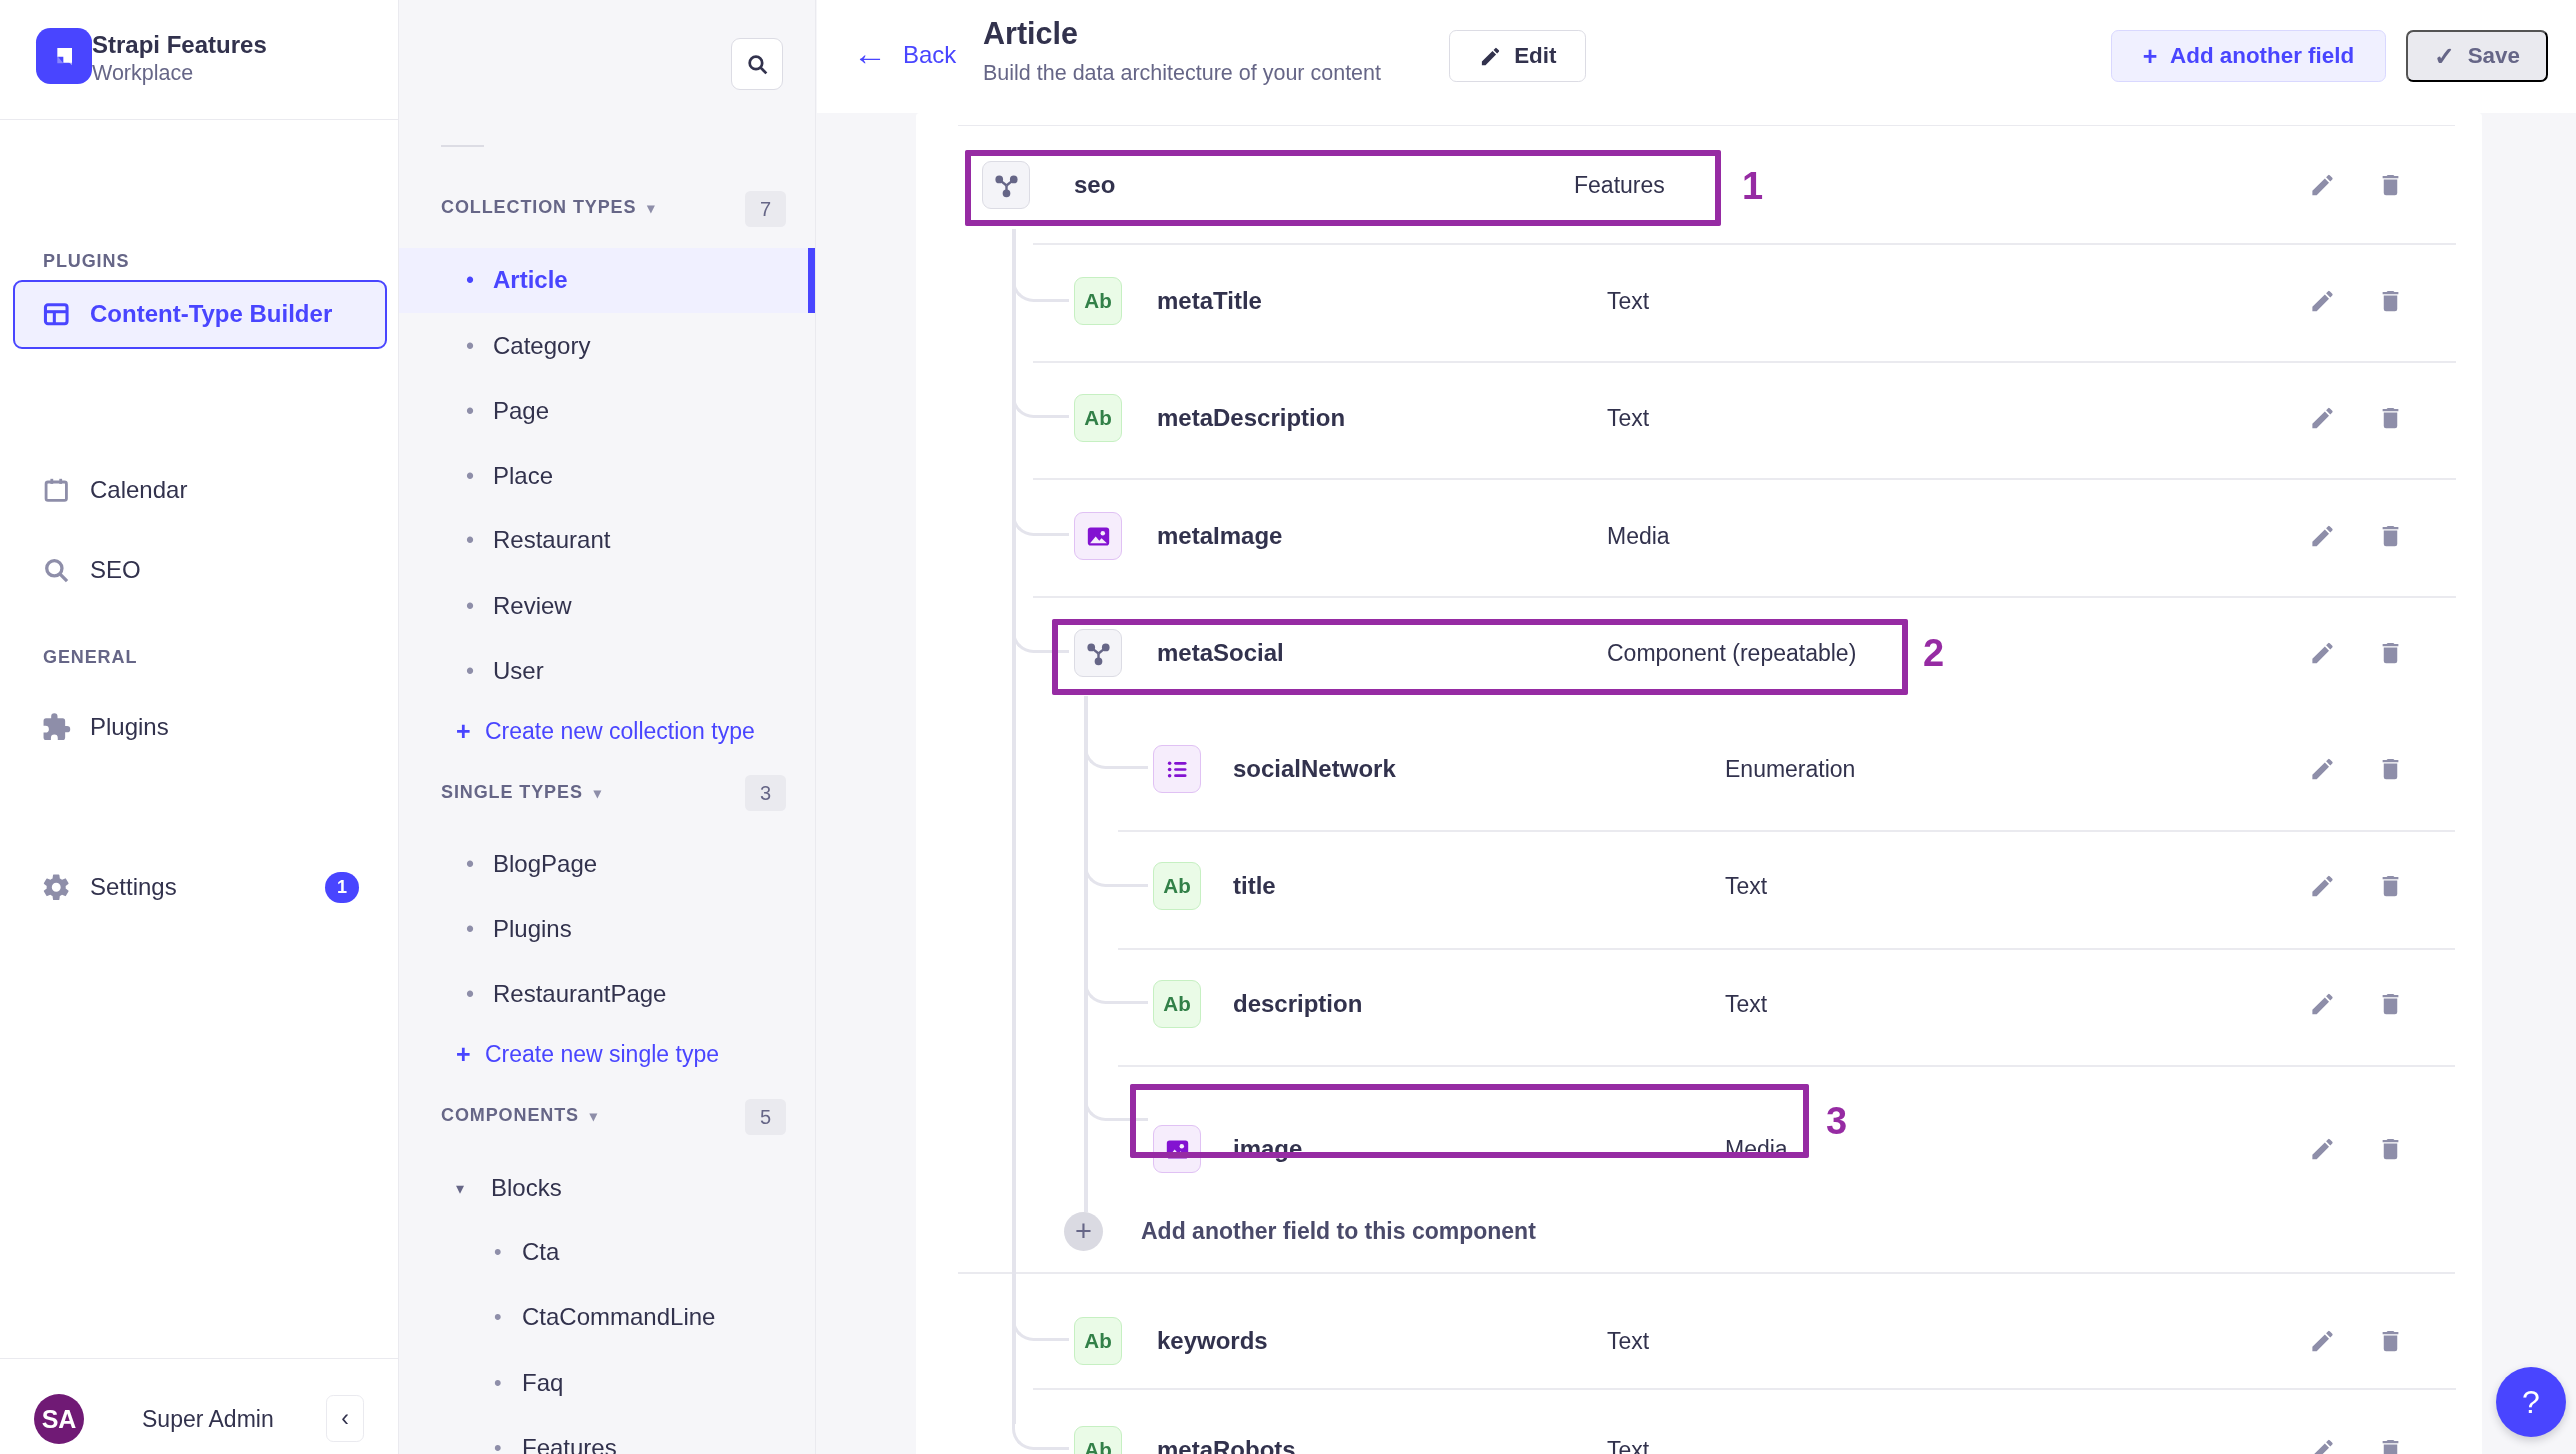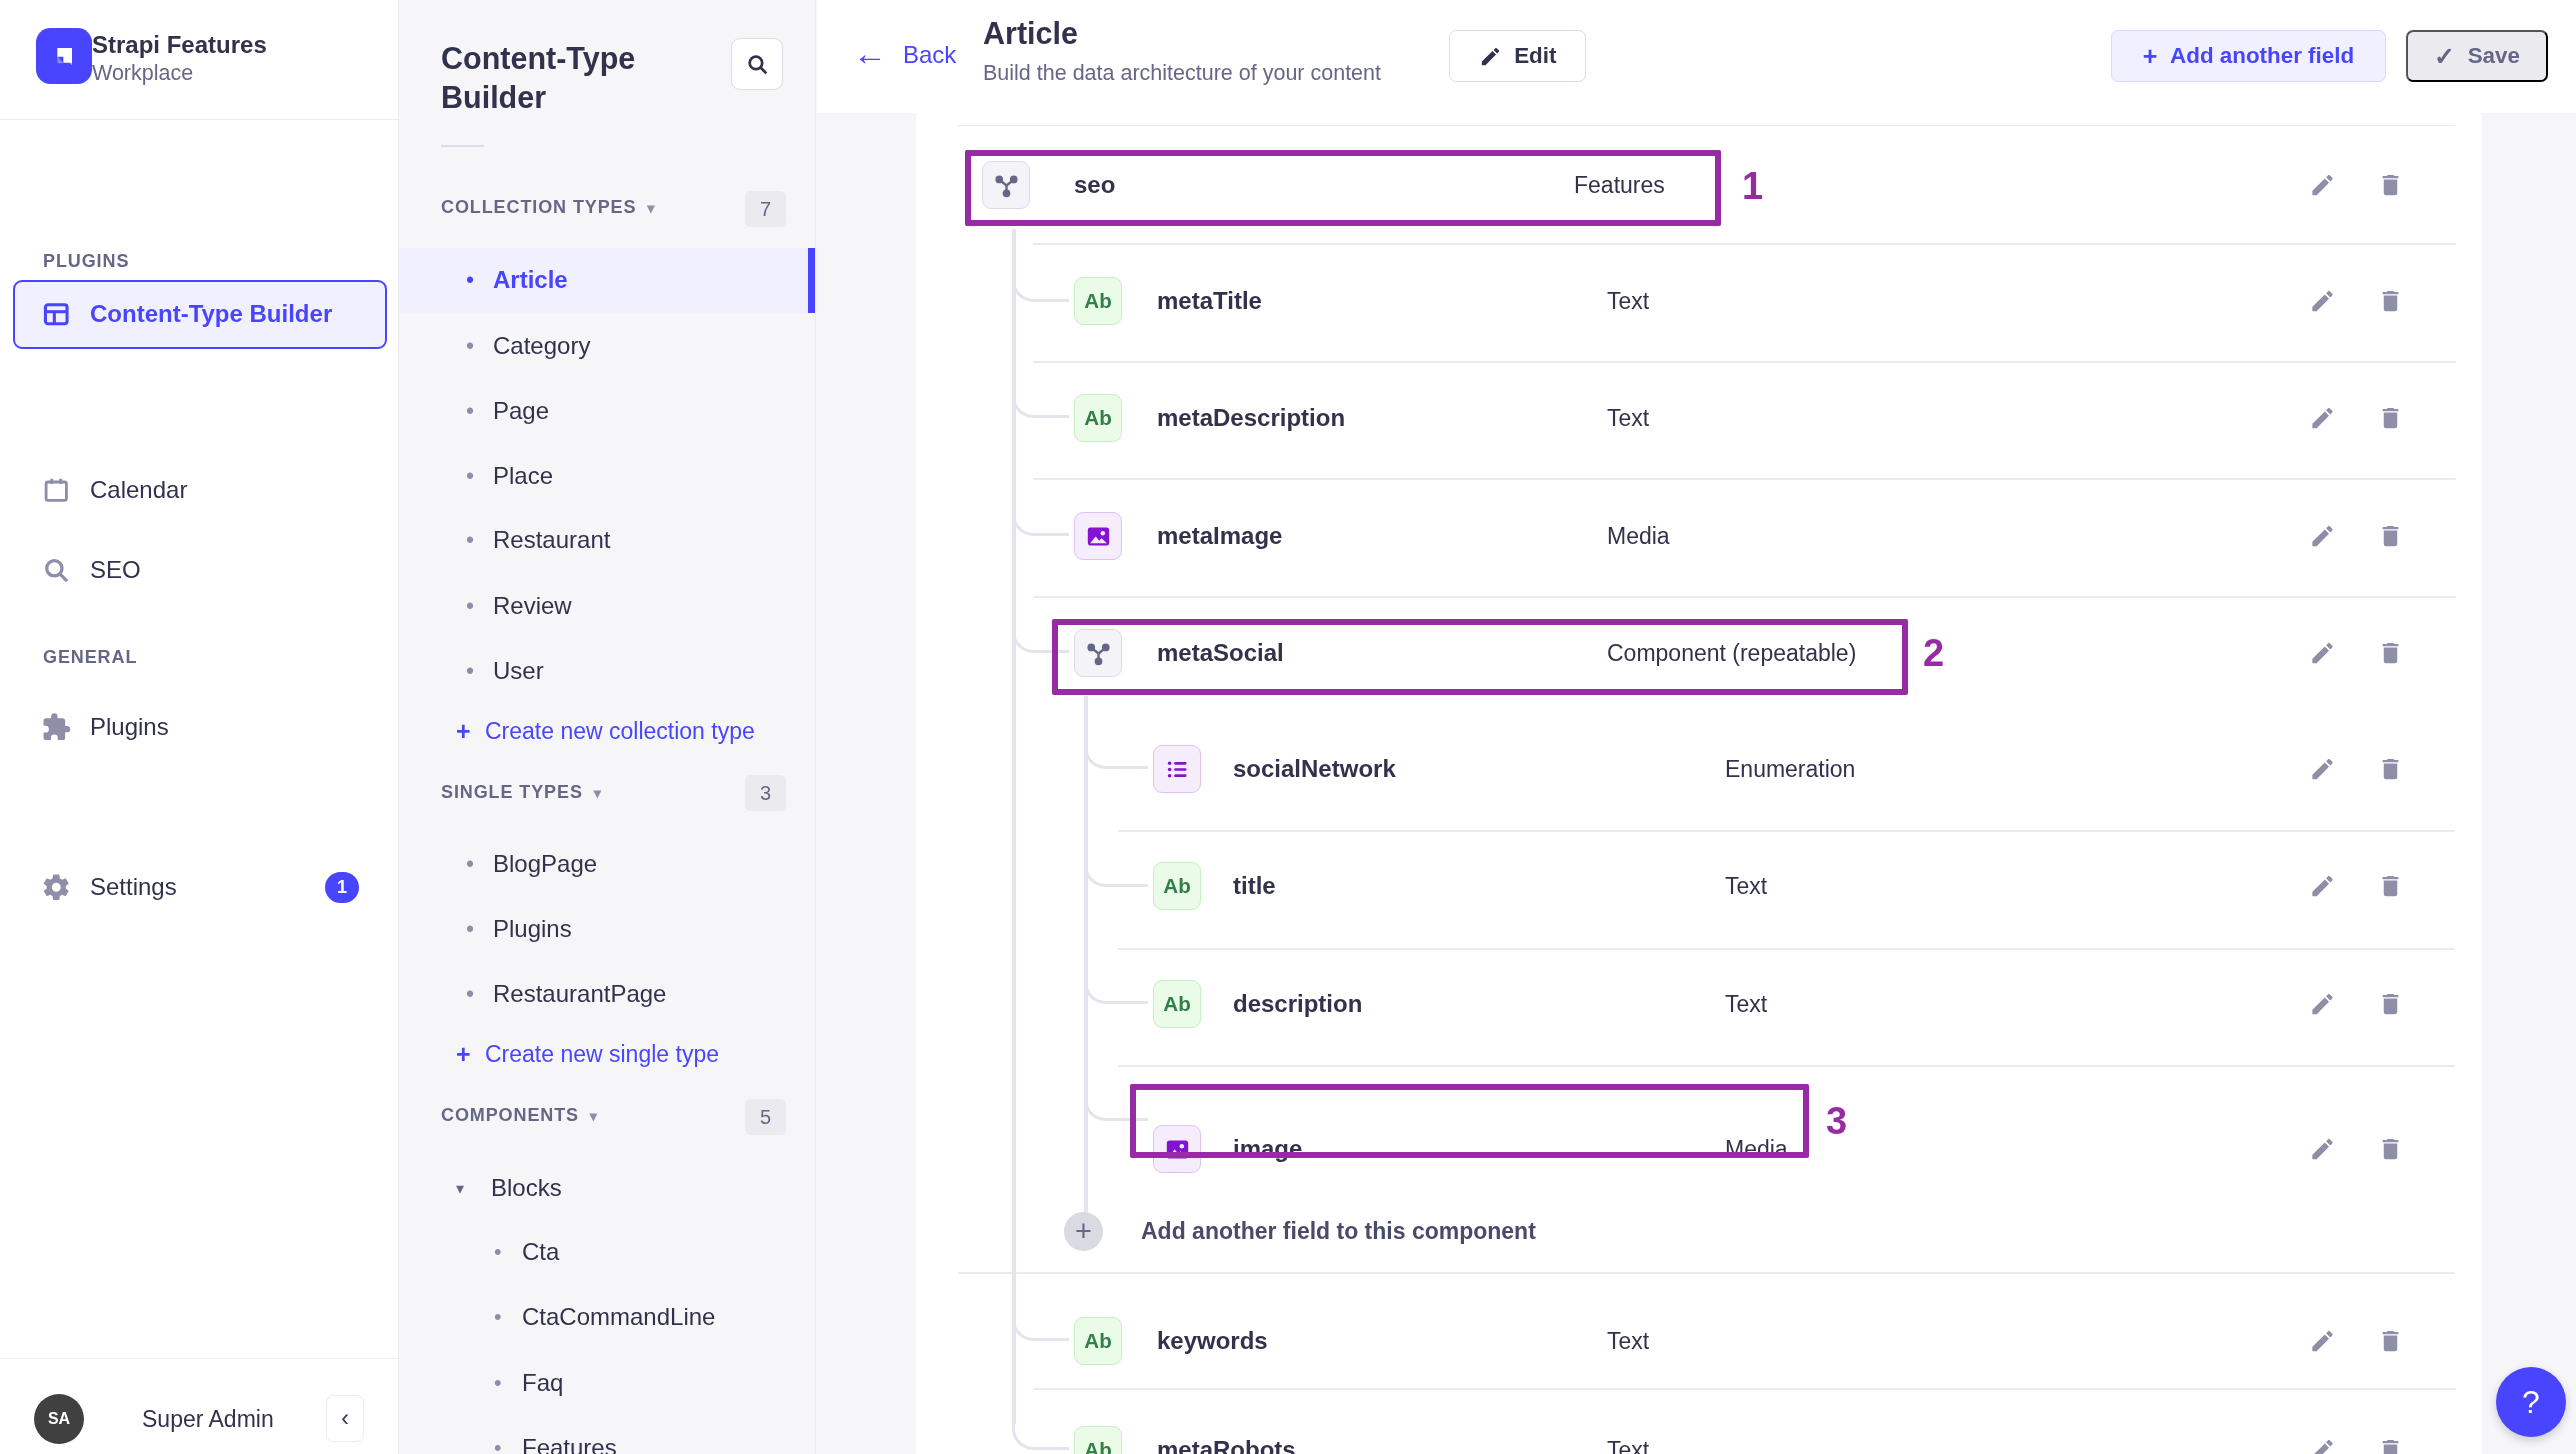--- a/index.html
+++ b/index.html
@@ -13,21 +13,21 @@
   .logo-box { left:36px; top:28px; width:56px; height:56px; border-radius:14.4px; background:#4945ff; display:flex; align-items:center; justify-content:center; }
   .brand-title { left:92px; top:30.5px; font-size:24px; font-weight:bold; color:#32324d; }
   .brand-sub { left:92px; top:61px; font-size:21.5px; color:#666687; }
   .sb-divider { left:0; width:399px; height:0.9px; background:#eaeaef; }
   .sb-item { left:0; width:399px; height:54px; display:flex; align-items:center; }
   .sb-icon { position:absolute; left:41px; width:30.5px; height:30.5px; color:#8e8ea9; }
   .sb-label { position:absolute; left:90px; font-size:24px; color:#32324d; }
   .sb-section { position:absolute; left:43px; font-size:18px; font-weight:bold; letter-spacing:0.9px; color:#666687; }
   .sb-active-box { left:12.6px; top:280px; width:374px; height:69px; border:2.7px solid #4945ff; background:#f0f0ff; border-radius:9px; }
   .badge-pill { position:absolute; left:325px; width:34px; height:31px; border-radius:16px; background:#4945ff; color:#fff; font-size:18px; font-weight:bold; display:flex; align-items:center; justify-content:center; }
-  .avatar { left:34px; top:1394px; width:50px; height:50px; border-radius:50%; background:#404040; color:#fff; font-size:16px; font-weight:bold; display:flex; align-items:center; justify-content:center; }
+  .avatar { left:34px; top:1394px; width:50px; height:50px; border-radius:50%; background:#701a75; color:#fff; font-size:25px; font-weight:bold; display:flex; align-items:center; justify-content:center; }
   .user-name { left:142px; top:1406px; font-size:23px; color:#32324d; }
   .collapse-btn { left:326px; top:1395px; width:38px; height:47px; border:0.9px solid #eaeaef; border-radius:7.2px; background:#fff; display:flex; align-items:center; justify-content:center; font-size:23px; color:#32324d; }
 
   
   #bpanel { left:399px; top:0; width:417px; height:1454px; background:#f6f6f9; border-right:0.9px solid #eaeaef; }
   .bp-title { left:42px; top:39px; font-size:30.5px; font-weight:bold; color:#32324d; line-height:39px; }
   .search-btn { left:332px; top:38px; width:52px; height:52px; background:#fff; border:0.9px solid #dcdce4; border-radius:9px; display:flex; align-items:center; justify-content:center; color:#32324d; }
   .mini-div { left:42px; top:145px; width:43px; height:1.8px; background:#dcdce4; }
   .bp-header { left:42px; font-size:18px; font-weight:bold; letter-spacing:0.9px; color:#666687; display:flex; align-items:center; gap:10.8px; }
   .bp-caret { font-size:14.4px; color:#8e8ea9; }
@@ -155,24 +155,20 @@
 
     <div class="abs sb-divider" style="top:1358px"></div>
     <div class="abs avatar">SA</div>
     <div class="abs user-name">Super Admin</div>
     <div class="abs collapse-btn">
       <span>‹</span>
     </div>
   </div>
 
   <div id="bpanel" class="abs">
-    <div class="abs bp-title">
-      <div>Content-Type</div>
-      <div>Builder</div>
-    </div>
     <div class="abs search-btn">
       <svg viewBox="0 0 24 24" fill="none" stroke="currentColor" stroke-width="2.6" width="25" height="25">
           <circle cx="10.5" cy="10.5" r="6"></circle>
           <line x1="15" y1="15" x2="20.5" y2="20.5"></line>
         </svg>
     </div>
     <div class="abs mini-div"></div>
 
     <div class="abs bp-header" style="top:197px">
       <span>COLLECTION TYPES</span>

